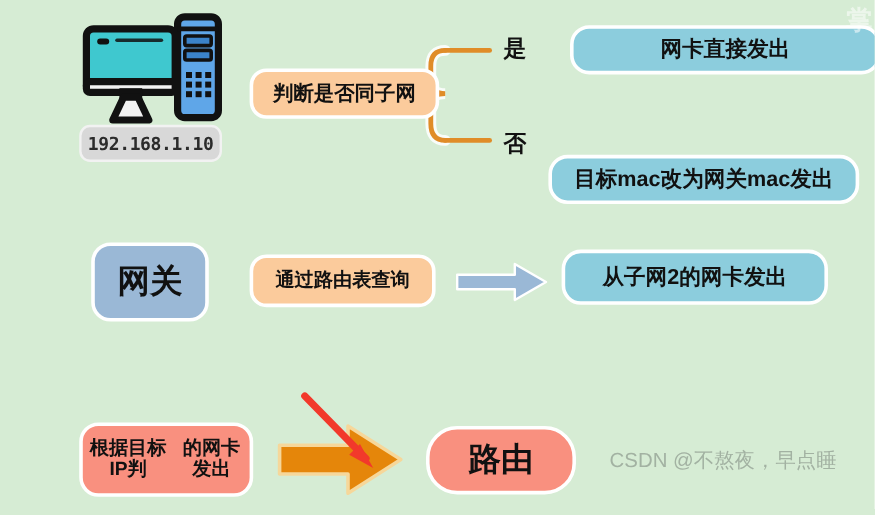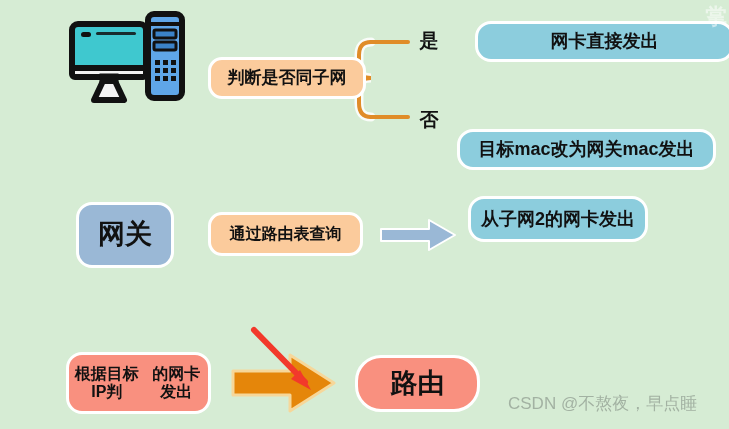--- a/index.html
+++ b/index.html
@@ -117,22 +117,22 @@
     left: 76px; top: 202px;
     width: 98px; height: 66px;
     font-size: 27px;
   }
   #box-routetable {
     left: 208px; top: 212px;
     width: 155px; height: 44px;
     font-size: 16px;
   }
   #box-subnet2-nic {
-    left: 468px; top: 196px;
-    width: 180px; height: 46px;
+    left: 468px; top: 208px;
+    width: 222px; height: 46px;
     font-size: 18px;
   }
 
   #box-decide-send {
     left: 66px; top: 352px;
     width: 145px; height: 62px;
     font-size: 16px;
     flex-direction: row;
   }
   #box-route {
@@ -156,21 +156,21 @@
   .overlay {
     position: absolute;
     left: 0; top: 0;
     width: 729px; height: 429px;
     pointer-events: none;
   }
 
   
   #wm-csdn {
     position: absolute;
-    left: 508px; top: 392px;
+    left: 508px; top: 372px;
     font-size: 17px;
     color: #9aa89a;
     opacity: 0.85;
     white-space: nowrap;
   }
   #wm-corner {
     position: absolute;
     right: 2px; top: 2px;
     font-size: 22px;
     font-weight: bold;
@@ -211,20 +211,21 @@
         <rect x="87" y="58" width="5" height="5"></rect>
         <rect x="95" y="58" width="5" height="5"></rect>
         <rect x="103" y="58" width="5" height="5"></rect>
         <rect x="87" y="66" width="5" height="5"></rect>
         <rect x="95" y="66" width="5" height="5"></rect>
         <rect x="103" y="66" width="5" height="5"></rect>
       </g>
     </svg>
   </div>
 
+  <div id="ip-label">192.168.1.10</div>
 
   <svg class="overlay">
     <path d="M371 42 Q359 42 359 55 L359 68 Q359 78 371 78 Q359 78 359 88 L359 103 Q359 117 371 117" fill="none" stroke="#ffffff" stroke-width="9" stroke-linecap="round" opacity="0.85"></path>
     <path d="M371 42 Q359 42 359 55 L359 68 Q359 78 371 78 Q359 78 359 88 L359 103 Q359 117 371 117" fill="none" stroke="#e08c28" stroke-width="4" stroke-linecap="round"></path>
     <line x1="371" y1="42" x2="408" y2="42" stroke="#e08c28" stroke-width="4" stroke-linecap="round"></line>
     <line x1="371" y1="117" x2="408" y2="117" stroke="#e08c28" stroke-width="4" stroke-linecap="round"></line>
   </svg>
 
   <div class="node node-orange" id="box-subnet-check">判断是否同子网</div>
 

